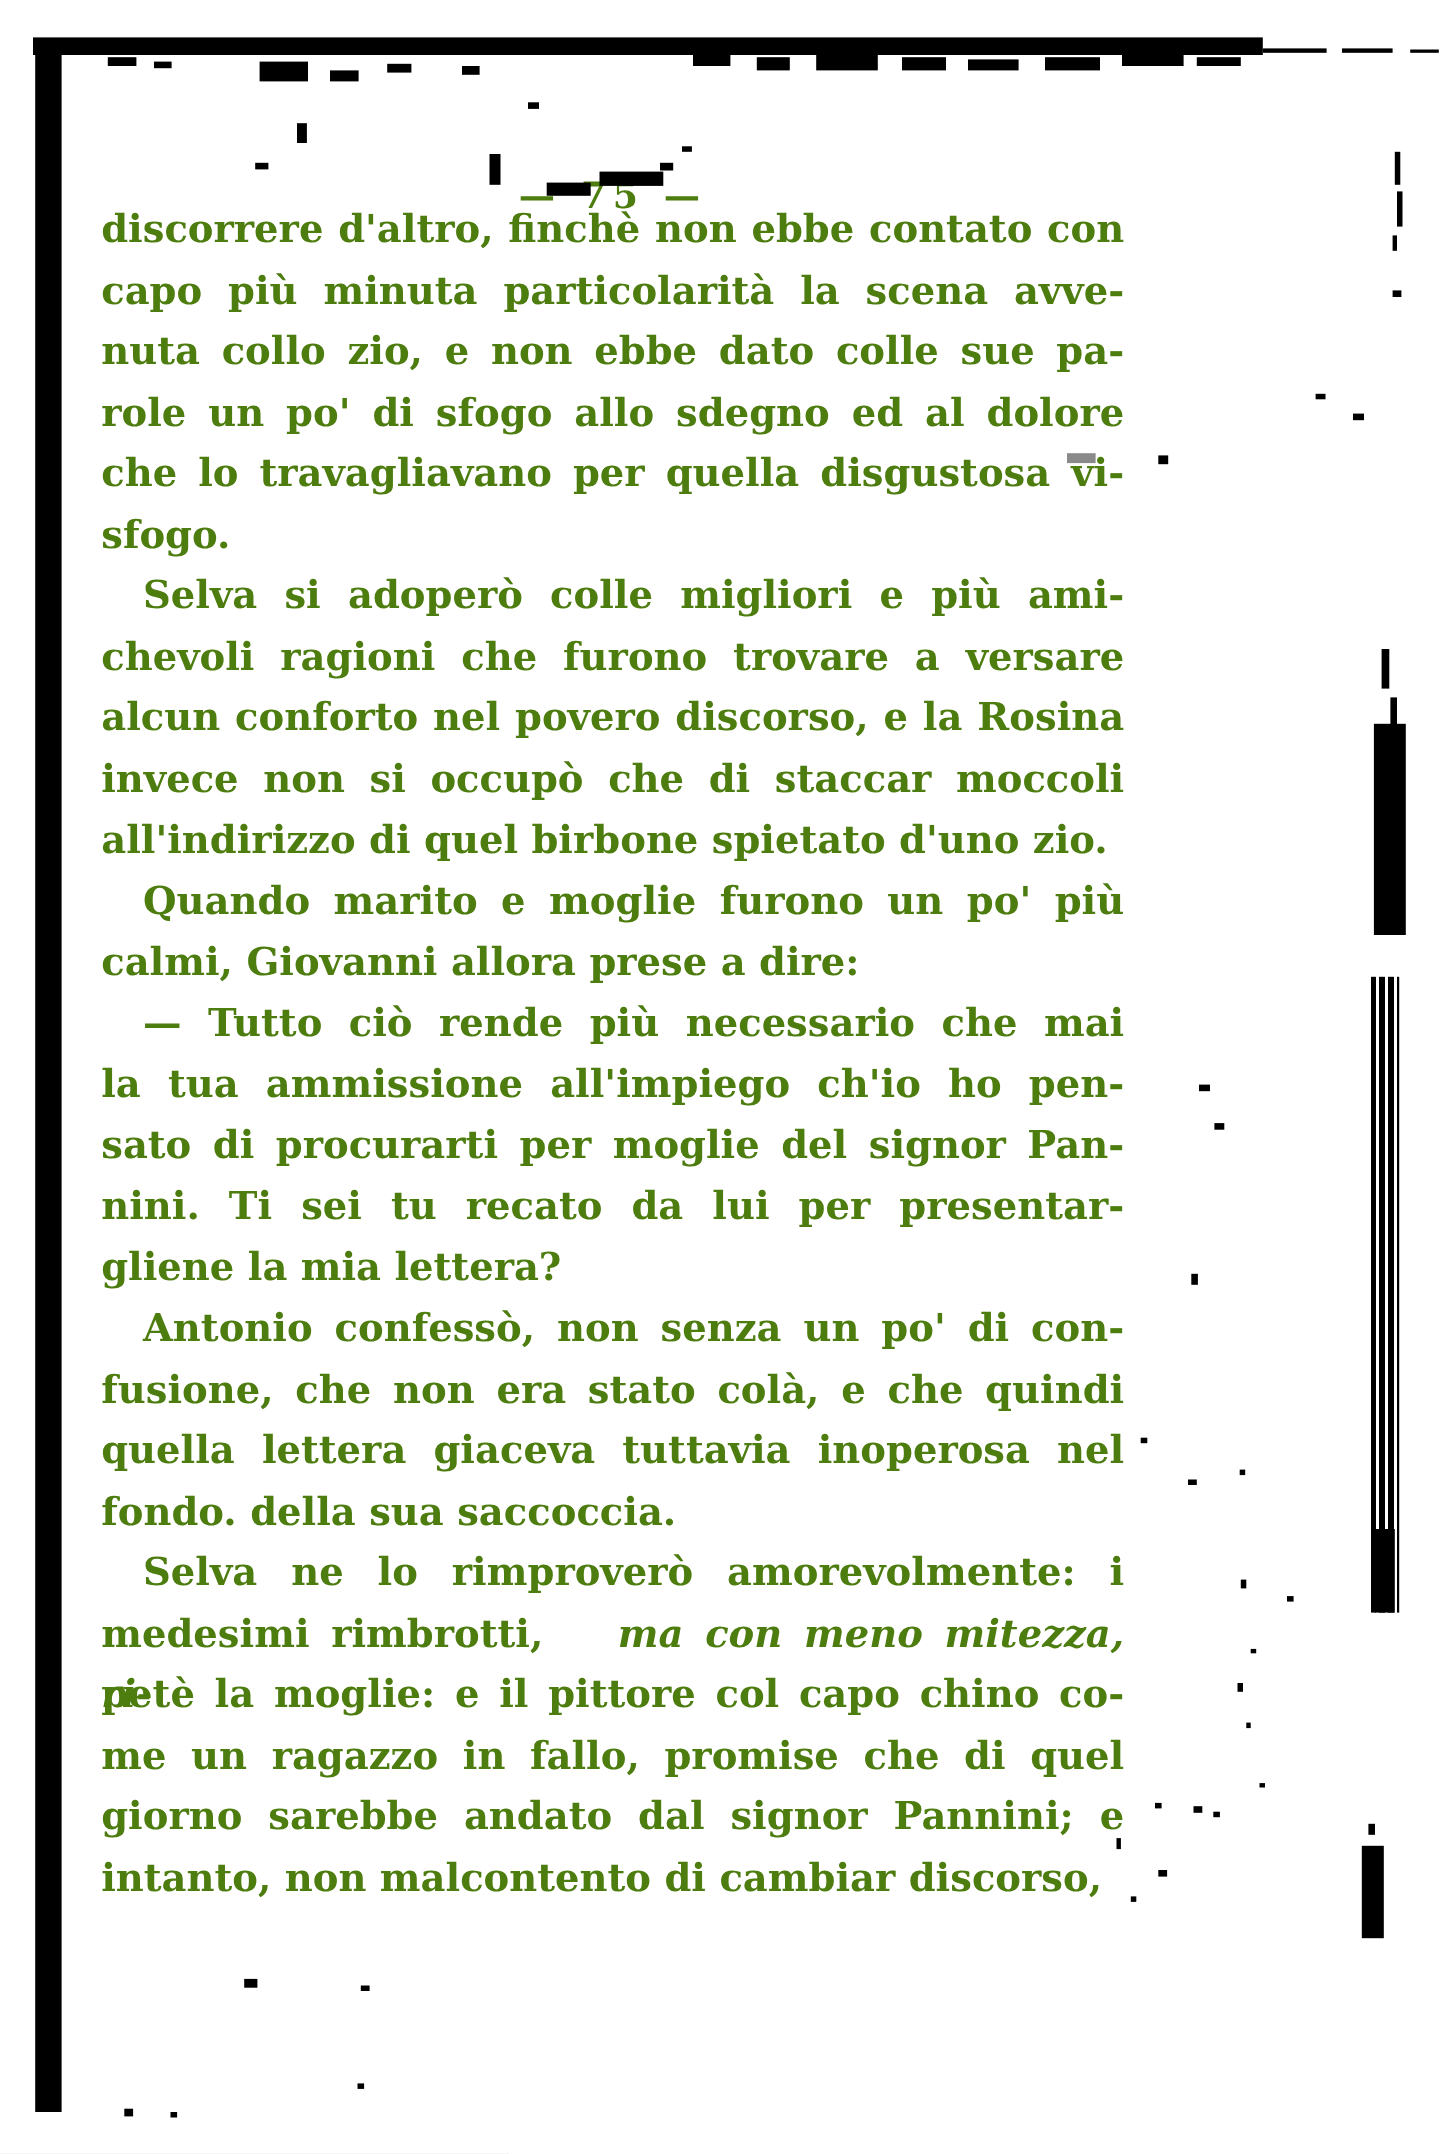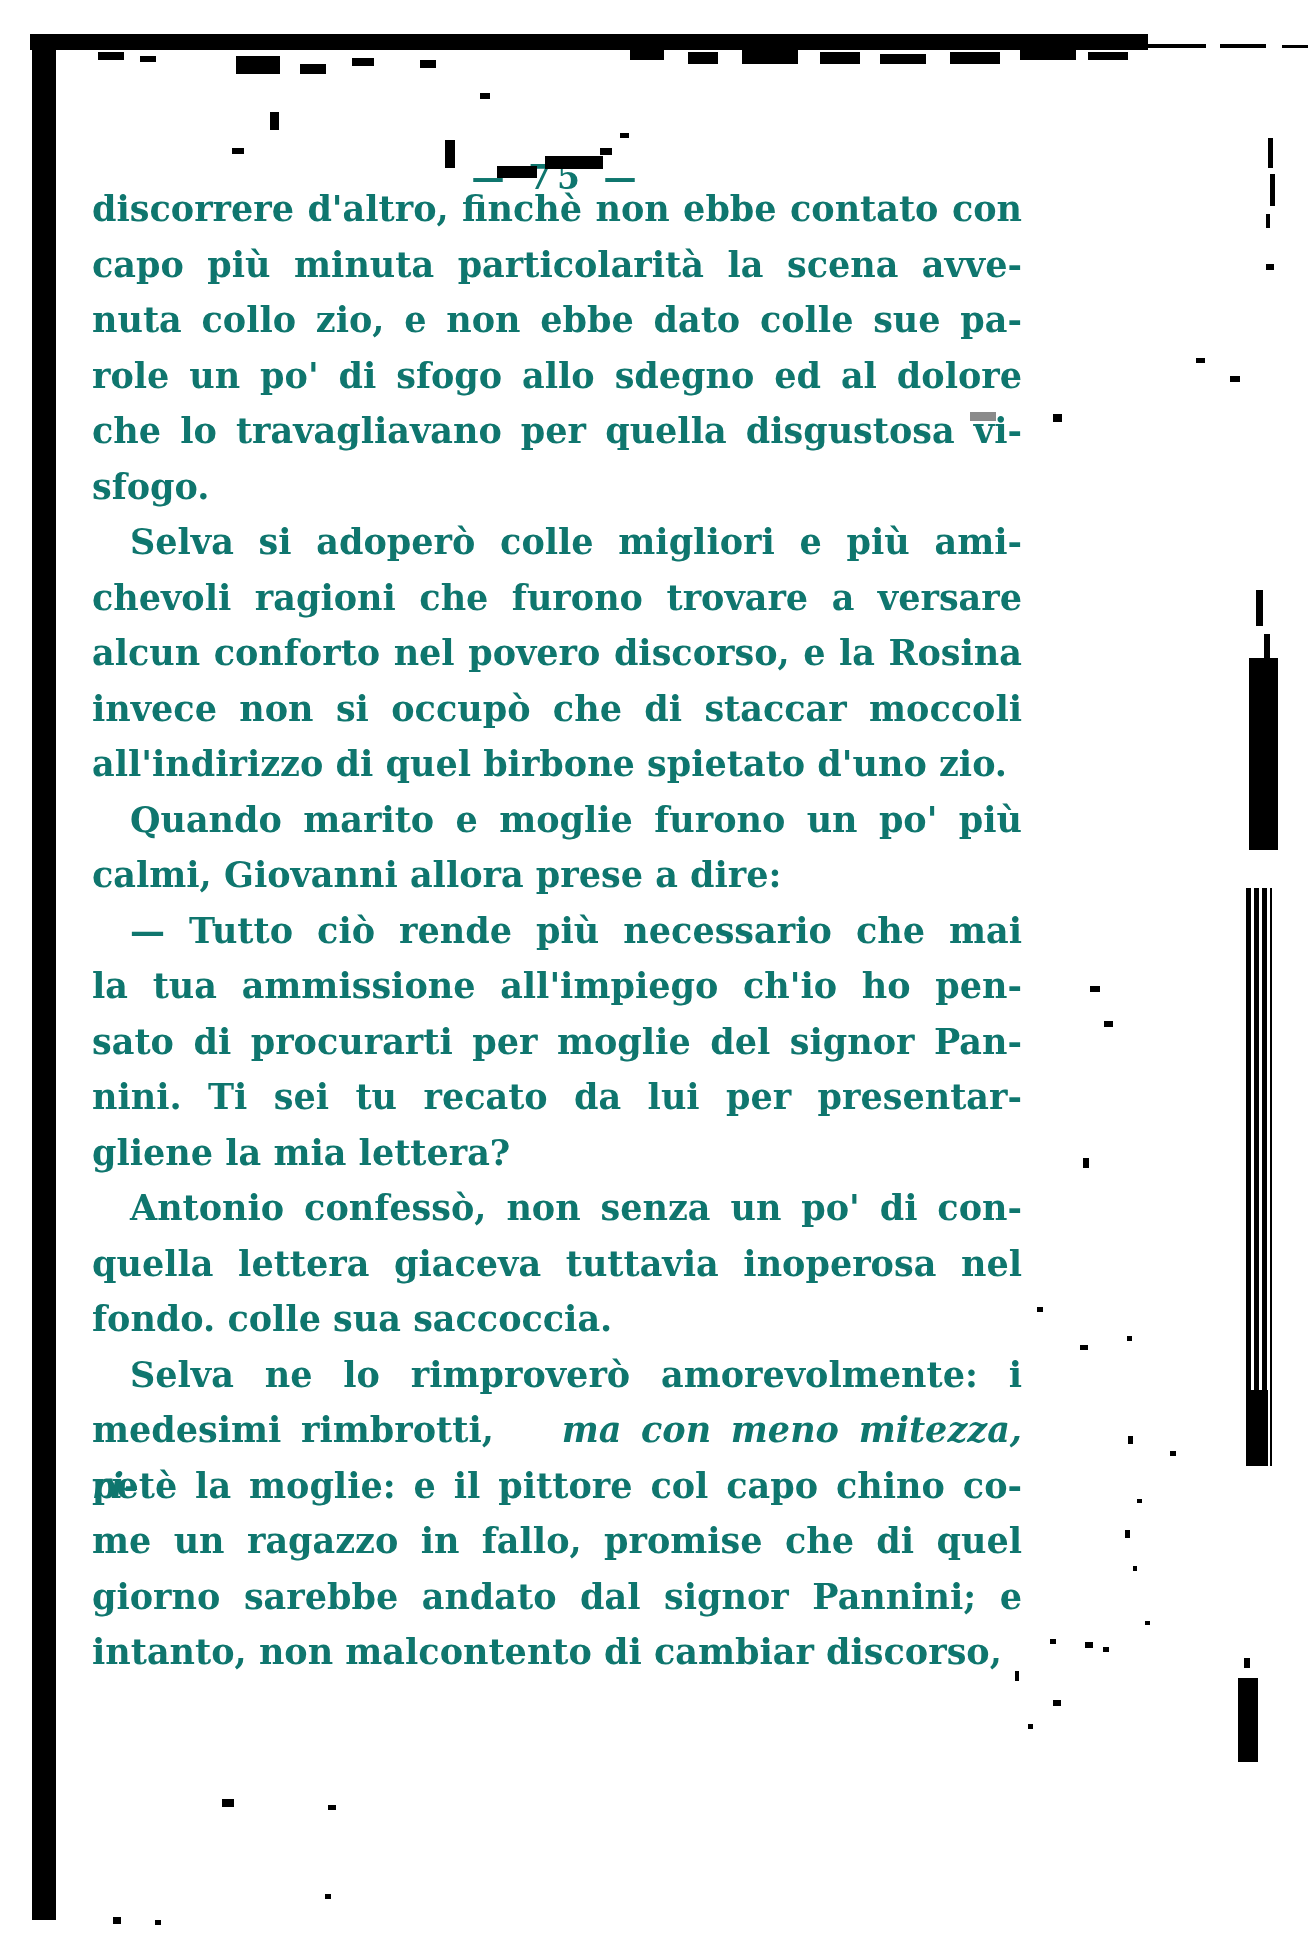--- a/index.html
+++ b/index.html
@@ -1,17 +1,17 @@
 <!DOCTYPE html>
 <html><head>
 <meta charset="utf-8">
 <style>
   html,body{margin:0;padding:0;background:#e8e8e8;}
   .page{position:relative;width:1312px;height:1958px;background:#ffffff;overflow:hidden;
-        font-family:"DejaVu Serif","Liberation Serif",serif;color:#0f766e;}
+        font-family:"DejaVu Serif","Liberation Serif",serif;color:#4d7c0f;}
   .header{position:absolute;left:92px;top:158px;width:930px;height:50px;
           text-align:center;font-size:33px;font-weight:700;letter-spacing:6px;}
   .textblock{position:absolute;left:92px;top:181px;width:930px;}
   .line{height:55.5px;line-height:55.5px;font-size:35px;font-weight:700;
         text-align:justify;text-align-last:justify;white-space:normal;overflow:visible;}
   .line.indent{padding-left:38px;}
   .line.end{text-align-last:left;}
   .line .it{font-style:italic;margin-left:48px;}
   .mark{position:absolute;background:#000;}
   .mark.faint{background:#8a8a8a;}
@@ -35,22 +35,23 @@
       <div class="line"><span>invece non si occupò che di staccar moccoli</span></div>
       <div class="line end"><span>all'indirizzo di quel birbone spietato d'uno zio.</span></div>
       <div class="line indent"><span>Quando marito e moglie furono un po' più</span></div>
       <div class="line end"><span>calmi, Giovanni allora prese a dire:</span></div>
       <div class="line indent"><span>— Tutto ciò rende più necessario che mai</span></div>
       <div class="line"><span>la tua ammissione all'impiego ch'io ho pen-</span></div>
       <div class="line"><span>sato di procurarti per moglie del signor Pan-</span></div>
       <div class="line"><span>nini. Ti sei tu recato da lui per presentar-</span></div>
       <div class="line end"><span>gliene la mia lettera?</span></div>
       <div class="line indent"><span>Antonio confessò, non senza un po' di con-</span></div>
+      <div class="line"><span>fusione, che non era stato colà, e che quindi</span></div>
       <div class="line"><span>quella lettera giaceva tuttavia inoperosa nel</span></div>
-      <div class="line end"><span>fondo. colle sua saccoccia.</span></div>
+      <div class="line end"><span>fondo. della sua saccoccia.</span></div>
       <div class="line indent"><span>Selva ne lo rimproverò amorevolmente: i</span></div>
       <div class="line"><span>medesimi rimbrotti, </span><span class="it">ma con meno mitezza, ri-</span></div>
       <div class="line"><span>petè la moglie: e il pittore col capo chino co-</span></div>
       <div class="line"><span>me un ragazzo in fallo, promise che di quel</span></div>
       <div class="line"><span>giorno sarebbe andato dal signor Pannini; e</span></div>
       <div class="line end"><span>intanto, non malcontento di cambiar discorso,</span></div>
     </div>
   <div id="artifact-layer">
       <div class="mark" style="left: 32px; top: 36px; width: 24px; height: 1884px;"></div>
       <div class="mark" style="left: 30px; top: 34px; width: 1118px; height: 16px;"></div>

